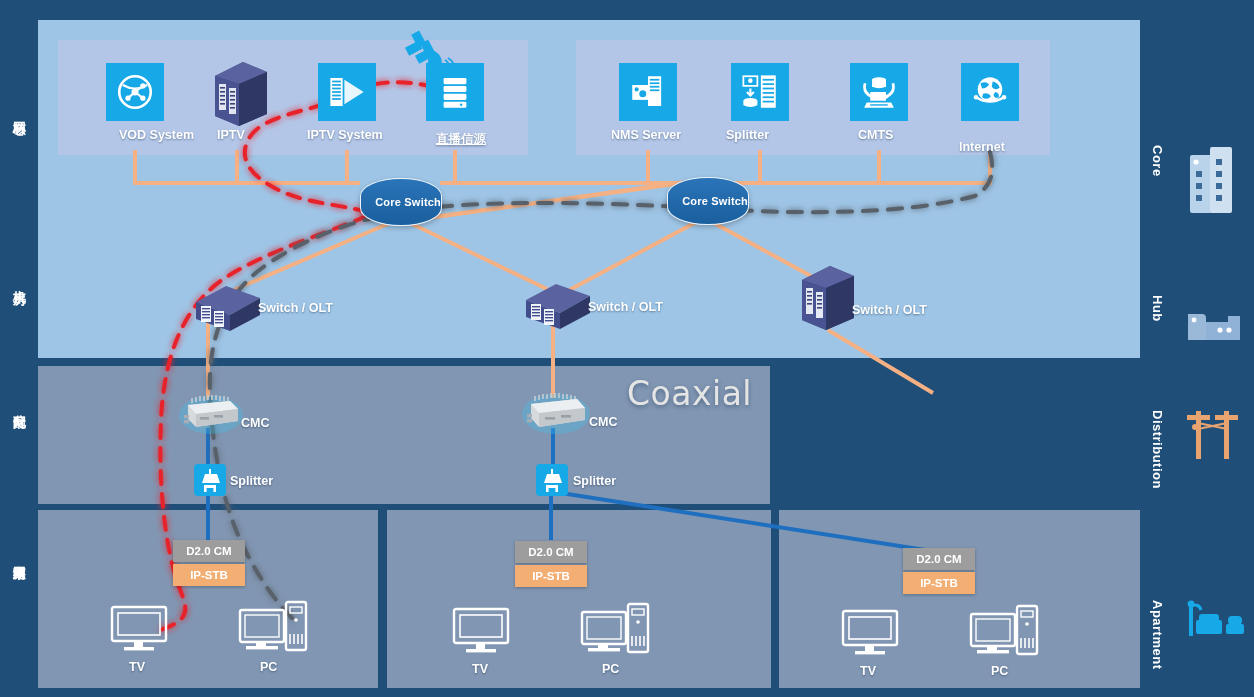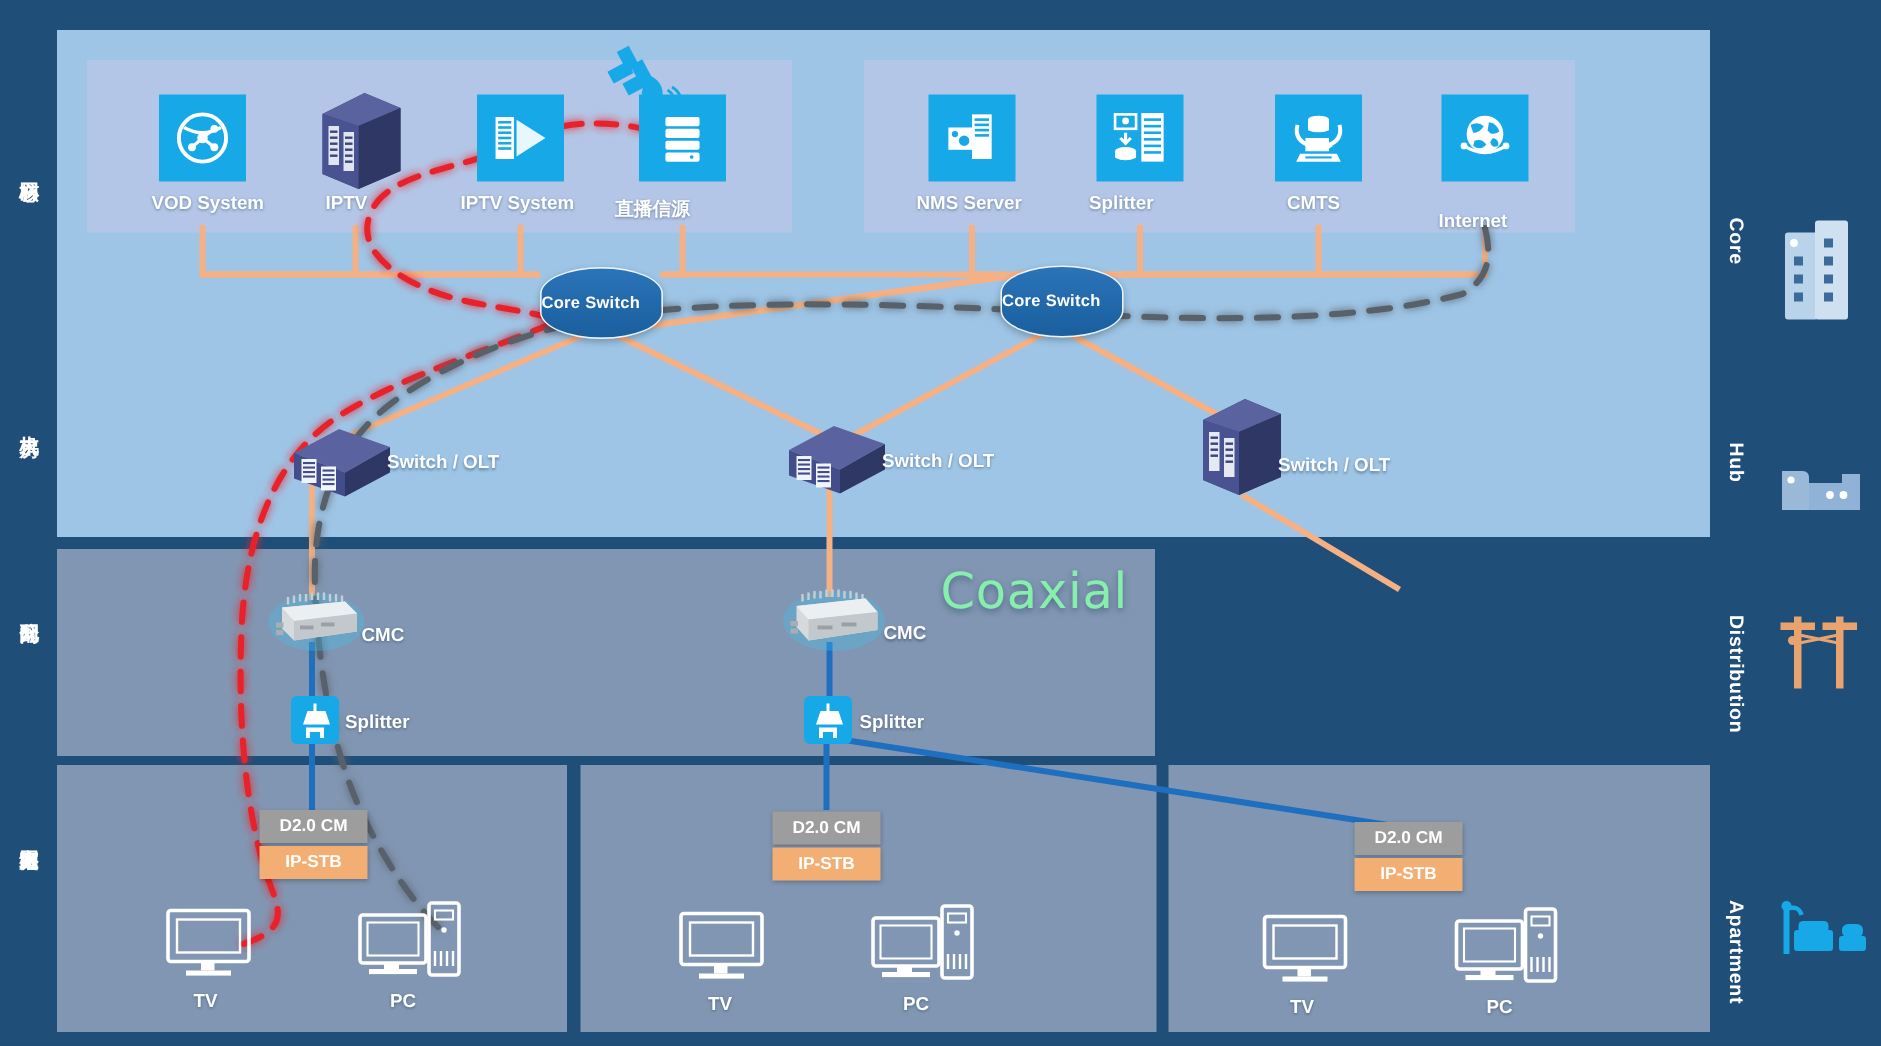--- a/index.html
+++ b/index.html
@@ -44,34 +44,34 @@
     display:flex;align-items:center;justify-content:center;
   }
   .sq-icon svg{width:42px;height:42px;display:block;}
 
   .cyl{
     position:absolute;width:80px;height:46px;
     border-radius:50%/18px;
     background:linear-gradient(#2a74b8,#1a5f9e);
     border:1.5px solid #eaf3fb;
     box-shadow:0 2px 5px rgba(0,0,0,.25);
-    display:flex;align-items:center;justify-content:flex-start;
+    display:flex;align-items:center;justify-content:flex-end;
   }
   .cyl span{color:#fff;font-size:11px;font-weight:bold;letter-spacing:.2px;}
 
   .chip{
     position:absolute;height:22px;line-height:22px;text-align:center;
     color:#ffffff;font-weight:bold;font-size:11.5px;white-space:nowrap;
     box-shadow:0 1px 3px rgba(0,0,0,.25);
   }
   .chip-cm{background:#9d9d9d;width:72px;}
   .chip-stb{background:#f3ae74;width:72px;}
 
   .coax-word{
-    position:absolute;color:#86efac;font-size:33px;font-weight:400;
+    position:absolute;color:#e5e5e5;font-size:33px;font-weight:400;
     letter-spacing:.5px;text-shadow:0 2px 4px rgba(25,55,90,.45);
     font-family:"DejaVu Sans",sans-serif;
   }
 </style>
 </head>
 <body>
 
 <div id="stage">
 
   <div class="band band-core"></div>
@@ -218,21 +218,21 @@
             <circle cx="33" cy="31" r="3"></circle>
           </g>
         <g stroke="#fff" stroke-width="2.5">
             <path d="M24,24 L33,17"></path>
             <path d="M24,24 L16,31"></path>
             <path d="M24,24 L33,31"></path>
           </g>
         <path d="M10,16 q14,8 28,0" stroke="#fff" stroke-width="2.5" fill="none"></path>
       </svg>
     </div>
-    <div class="node-label" style="left:101px;top:128px;">VOD System</div>
+    <div class="node-label" style="left:119px;top:128px;">VOD System</div>
   </div>
 
   <div class="node">
     <svg style="position:absolute;left:209px;top:58px;" width="62" height="70">
       <path d="M6,18 L34,4 L58,14 L58,56 L30,68 L6,58 Z" fill="#3c4478"></path>
       <path d="M6,18 L34,4 L58,14 L30,26 Z" fill="#5a63a0"></path>
       <path d="M30,26 L58,14 L58,56 L30,68 Z" fill="#2f3765"></path>
       <path d="M6,18 L30,26 L30,68 L6,58 Z" fill="#4a5391"></path>
       <g fill="#eef2fa" opacity=".92">
         <rect x="10" y="26" width="7" height="26"></rect>
@@ -279,21 +279,21 @@
           <rect x="11" y="8" width="26" height="7" rx="1.5"></rect>
           <rect x="11" y="17" width="26" height="7" rx="1.5"></rect>
           <rect x="11" y="26" width="26" height="7" rx="1.5"></rect>
           <rect x="11" y="35" width="26" height="7" rx="1.5"></rect>
         </g>
         <g fill="#17a8e8">
             <circle cx="31" cy="38.5" r="1.4"></circle>
           </g>
       </svg>
     </div>
-    <div class="node-label" style="left:410px;top:131px;">直播信源</div>
+    <div class="node-label" style="left:436px;top:131px;text-decoration:underline;">直播信源</div>
   </div>
 
   <svg style="position:absolute;left:404px;top:28px;" width="52" height="56">
     <g fill="#17a8e8">
       <rect x="10" y="4" width="9" height="15" transform="rotate(-28 14 11)"></rect>
       <rect x="2" y="16" width="15" height="9" transform="rotate(-28 9 20)"></rect>
       <rect x="19" y="13" width="9" height="15" transform="rotate(-28 23 20)"></rect>
       <rect x="12" y="24" width="15" height="9" transform="rotate(-28 19 28)"></rect>
       <path d="M25,22 q14,2 14,14 l-14,0 z" transform="rotate(10 30 28)"></path>
     </g>

